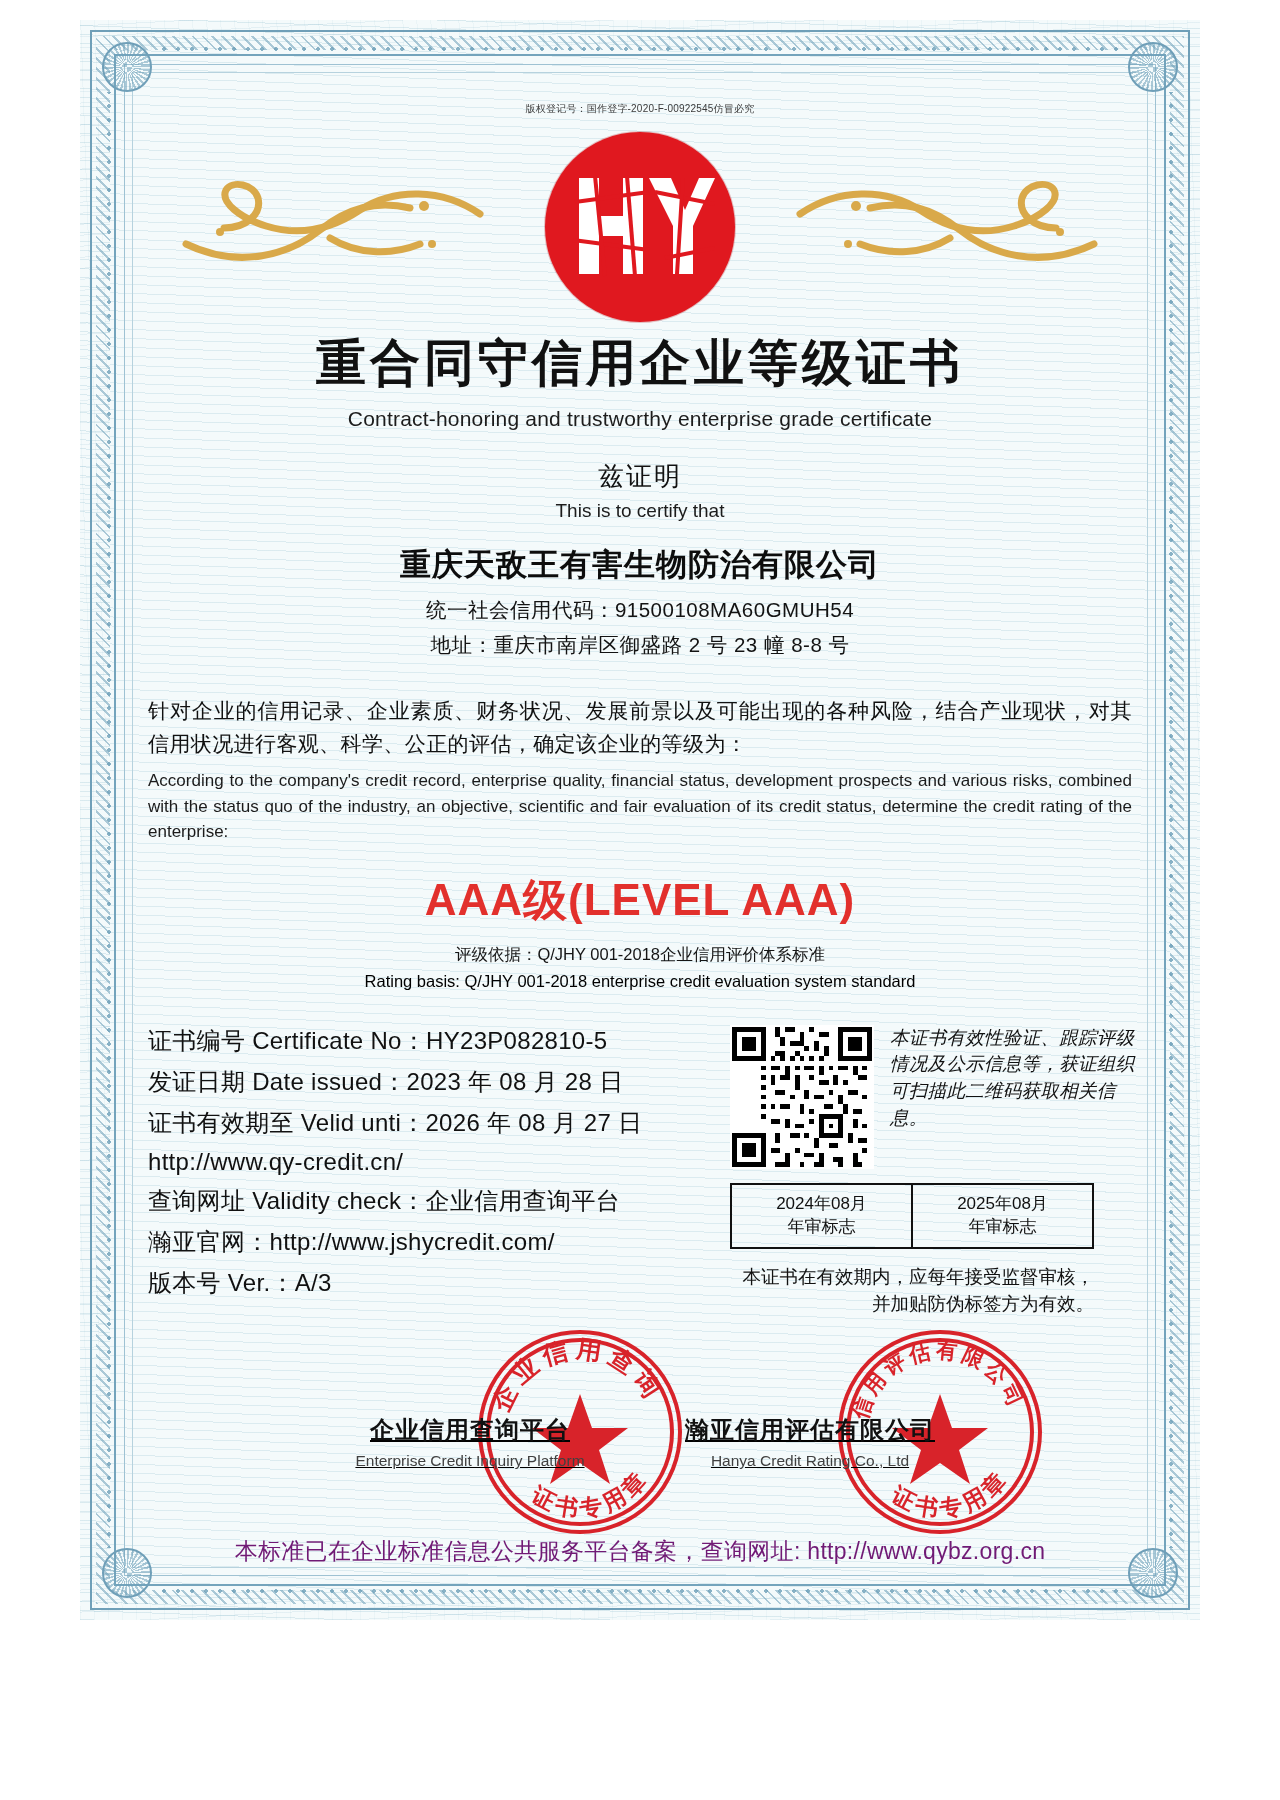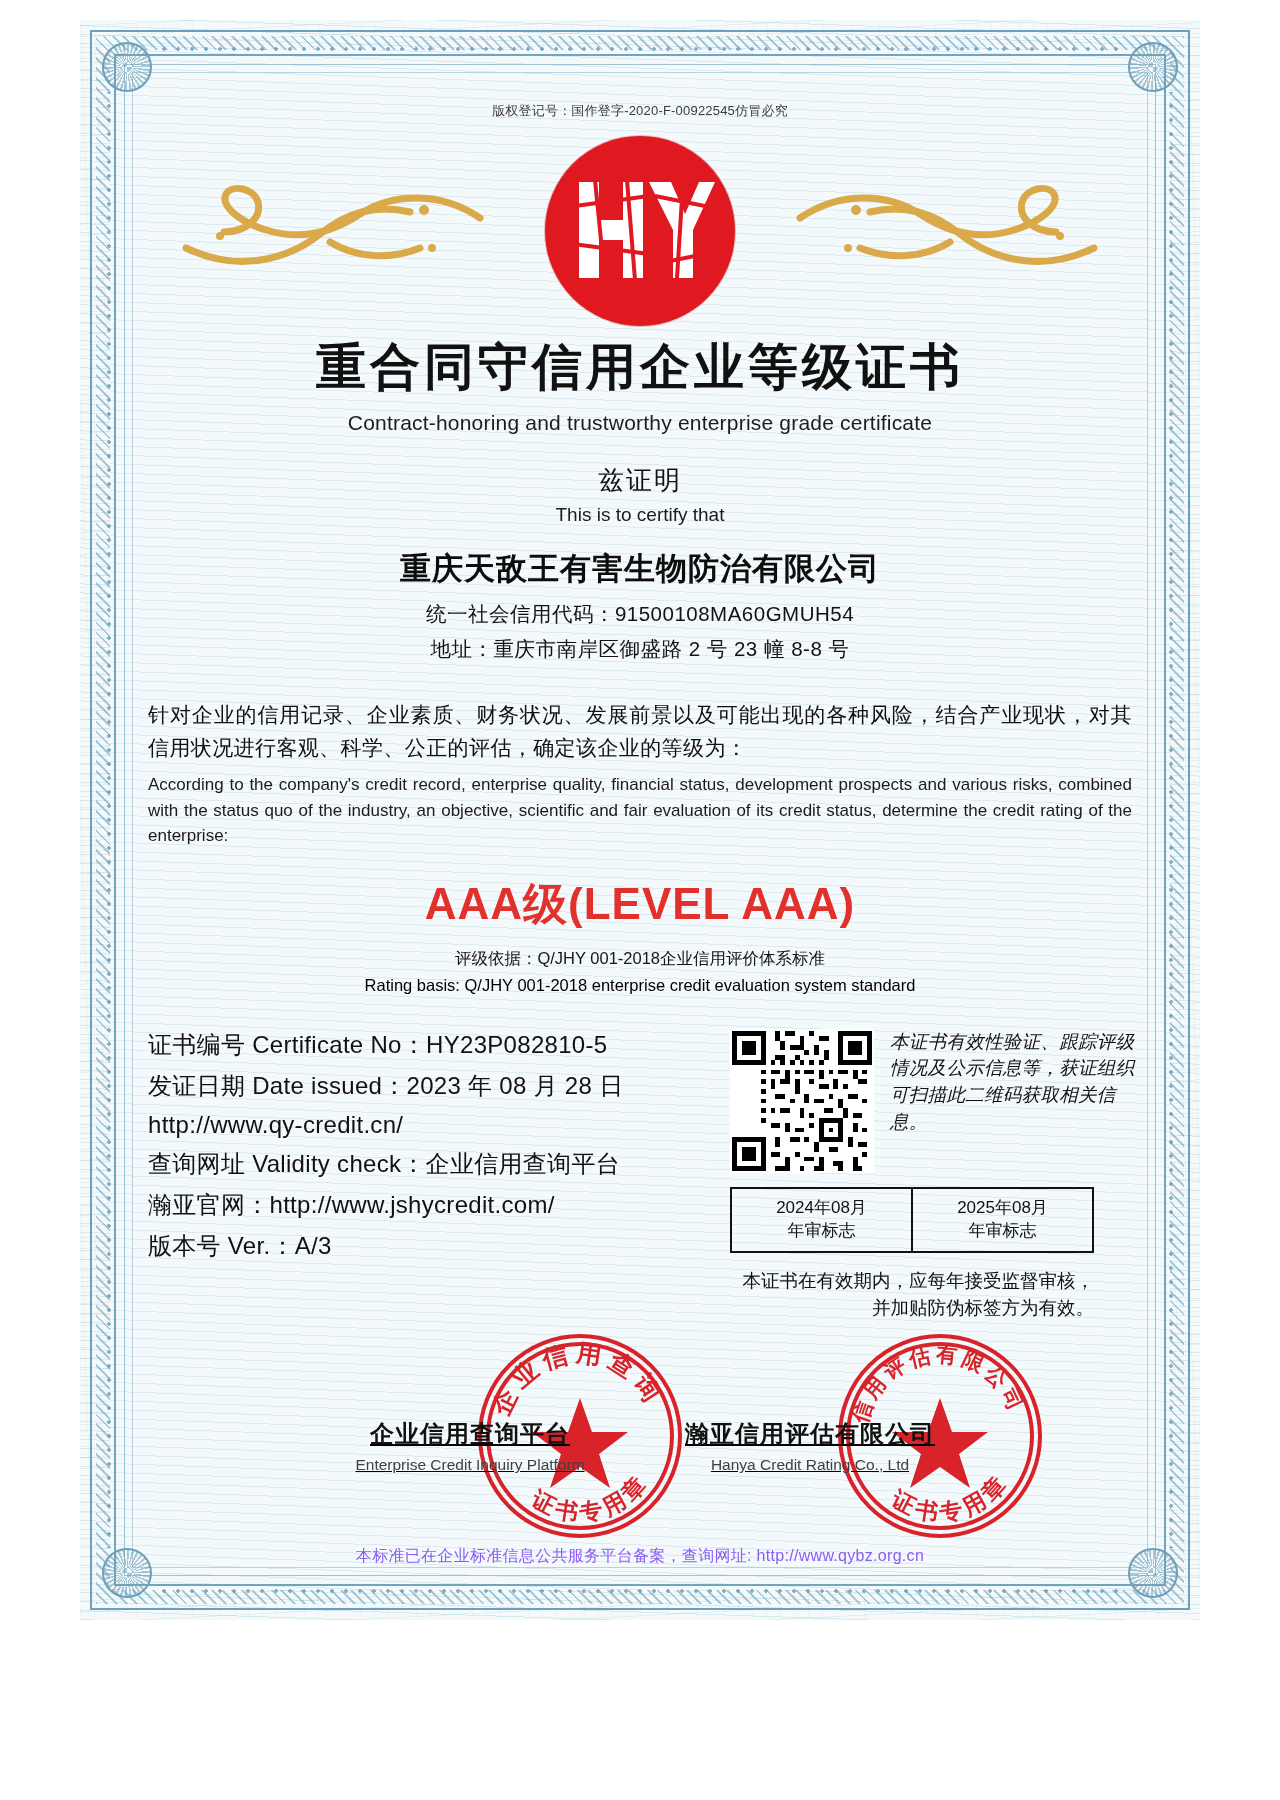--- a/index.html
+++ b/index.html
@@ -123,21 +123,21 @@
   .content {
     position: absolute;
     left: 60px;
     right: 60px;
     top: 56px;
     bottom: 56px;
   }
 
   .copyright-line {
     text-align: center;
-    font-size: 13px;
+    font-size: 10px;
     color: #3b3b3b;
     letter-spacing: 0.2px;
     margin-top: 26px;
   }
 
   
   .logo-row {
     position: relative;
     height: 200px;
     margin-top: 6px;
@@ -360,24 +360,24 @@
     color: #111;
     letter-spacing: 1px;
   }
   .org-en {
     font-size: 15.5px;
     color: #404040;
     margin-top: 6px;
   }
 
   .footer-note {
-    margin-top: 10px;
-    text-align: center;
-    font-size: 16px;
-    color: #8b5cf6;
+    margin-top: 4px;
+    text-align: center;
+    font-size: 23px;
+    color: #701a75;
     letter-spacing: 0.3px;
   }
 </style>
 </head>
 <body>
 
 <div class="cert-page">
   <div class="cert-bg"></div>
 
   <div class="frame-guilloche"></div>
@@ -463,20 +463,21 @@
     <div class="body-en">According to the company's credit record, enterprise quality, financial status, development prospects and various risks, combined with the status quo of the industry, an objective, scientific and fair evaluation of its credit status, determine the credit rating of the enterprise:</div>
 
     <div class="level">AAA级(LEVEL AAA)</div>
     <div class="basis-cn">评级依据：Q/JHY 001-2018企业信用评价体系标准</div>
     <div class="basis-en">Rating basis: Q/JHY 001-2018 enterprise credit evaluation system standard</div>
 
     <div class="details-row">
       <div class="details-left">
         <div class="detail-line">证书编号 Certificate No：HY23P082810-5</div>
         <div class="detail-line">发证日期 Date issued：2023 年 08 月 28 日</div>
+        <div class="detail-line">证书有效期至 Velid unti：2026 年 08 月 27 日</div>
         <div class="detail-line">http://www.qy-credit.cn/</div>
         <div class="detail-line">查询网址 Validity check：企业信用查询平台</div>
         <div class="detail-line">瀚亚官网：http://www.jshycredit.com/</div>
         <div class="detail-line">版本号 Ver.：A/3</div>
       </div>
 
       <div class="details-right">
         <div class="qr-and-note">
           <svg class="qr" viewBox="0 0 29 29" shape-rendering="crispEdges">
             <rect width="29" height="29" fill="#ffffff"></rect>

